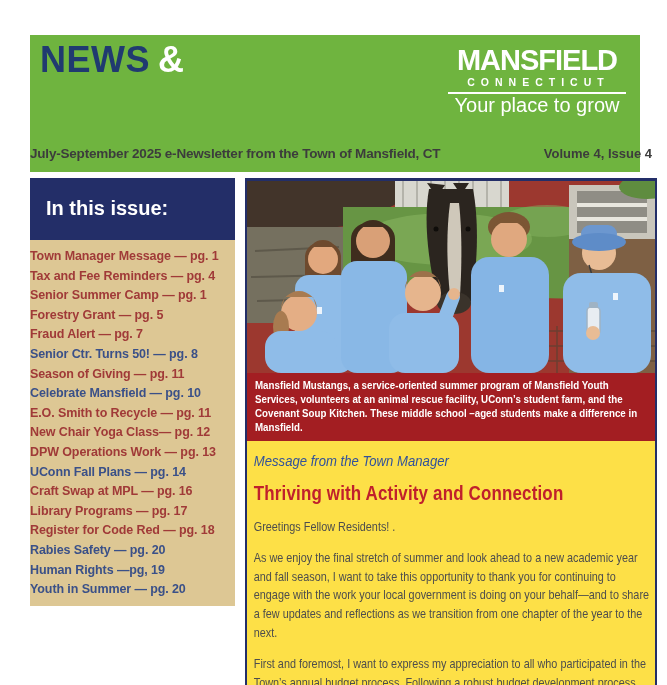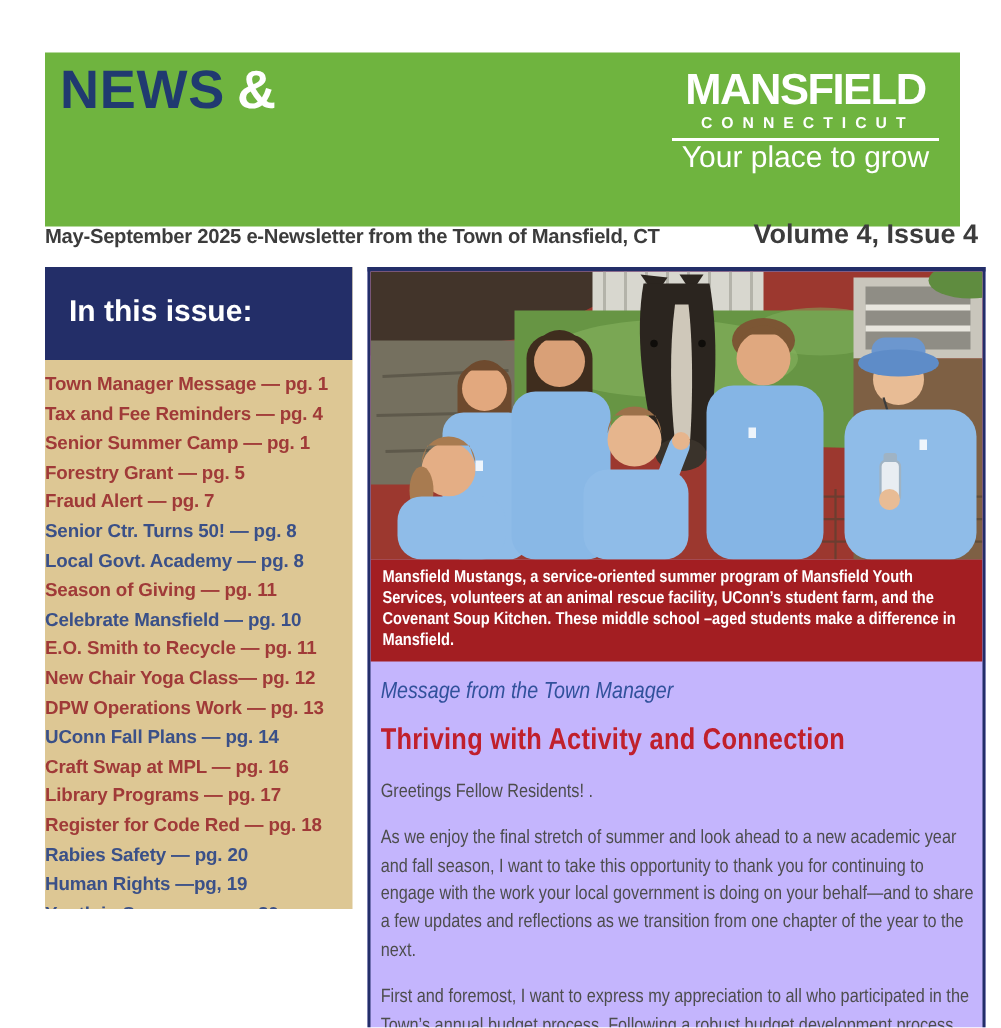--- a/index.html
+++ b/index.html
@@ -9,21 +9,21 @@
     --cyan:#2DB5D9; --banner_text:#D4E53C; --stripe:#AEE4F0;
   }
   *{margin:0;padding:0;box-sizing:border-box;}
   html,body{width:667px;height:685px;}
   body{
     position:relative;background:#ffffff;overflow:hidden;
     font-family:"Liberation Sans", sans-serif;
   }
   
   .masthead{
-    position:absolute;left:30px;top:35px;width:610px;height:116px;
+    position:absolute;left:30px;top:35px;width:610px;height:137px;
     background:var(--green);
   }
   .mast-line1{position:absolute;left:10px;top:4px;font-size:36px;font-weight:bold;letter-spacing:.5px;}
   .mast-news{color:var(--banner_navy);}
   .mast-amp{color:#ffffff;margin-left:8px;}
   .mast-line2{
     position:absolute;left:116px;top:46px;font-size:35px;font-weight:bold;font-style:italic;
     color:var(--banner_navy);letter-spacing:1px;
   }
   .logo{position:absolute;right:8px;top:10px;width:190px;text-align:center;color:#fff;}
@@ -31,21 +31,21 @@
   .logo-sub{font-size:10.5px;font-weight:bold;letter-spacing:6px;margin:1px 0 0 3px;}
   .logo-rule{border:none;border-top:2px solid #ffffff;margin:4px 6px 3px 6px;}
   .logo-tag{font-size:20px;line-height:16px;}
   
   .meta-row{
     position:absolute;left:30px;top:146px;width:622px;display:flex;
     justify-content:space-between;align-items:baseline;
     font-weight:bold;color:var(--meta_gray);
   }
   .meta-left{font-size:13.5px;letter-spacing:-.2px;}
-  .meta-right{font-size:18px;}
+  .meta-right{font-size:13px;}
   
   .sidebar{
     position:absolute;left:30px;top:178px;width:205px;height:428px;
     background:var(--tan);overflow:hidden;
   }
   .sidebar-head{
     height:62px;background:var(--navy);color:#ffffff;font-size:20px;font-weight:bold;
     padding:19px 0 0 16px;
   }
   .toc{padding:10px 4px 0 0;}
@@ -65,21 +65,21 @@
     border-left:1px solid #ffffff;border-right:1px solid #ffffff;
   }
   .celebrate .cel-text{
     flex:1;text-align:center;padding-top:3px;
     color:var(--banner_text);font-weight:bold;font-size:21px;line-height:21px;letter-spacing:.5px;
   }
   
   .main-col{
     position:absolute;left:245px;top:178px;width:412px;height:507px;
     border-left:2px solid var(--navy);border-right:2px solid var(--navy);
-    border-top:3px solid var(--navy);background:#c4b5fd;overflow:hidden;
+    border-top:3px solid var(--navy);background:#fde047;overflow:hidden;
   }
   .photo{position:relative;width:100%;height:192px;background:#9C382F;}
   .photo svg{position:absolute;inset:0;width:100%;height:100%;}
   .caption{background:var(--caption_red);padding:5px 8px 7px 8px;overflow:hidden;}
   .caption-text{
     color:#ffffff;font-weight:bold;font-size:11.5px;line-height:14px;
     width:118%;transform:scaleX(.847);transform-origin:0 0;
   }
   .article{padding:9px 0 0 7px;overflow:hidden;}
   .condensed{width:118%;transform:scaleX(.847);transform-origin:0 0;}
@@ -101,34 +101,33 @@
   </div>
   <div class="logo">
     <div class="logo-name">MANSFIELD</div>
     <div class="logo-sub">CONNECTICUT</div>
     <hr class="logo-rule">
     <div class="logo-tag">Your place to grow</div>
   </div>
 </div>
 
 <div class="meta-row">
-  <span class="meta-left">May-September 2025 e-Newsletter from the Town of Mansfield, CT</span>
+  <span class="meta-left">July-September 2025 e-Newsletter from the Town of Mansfield, CT</span>
   <span class="meta-right">Volume 4, Issue 4</span>
 </div>
 
 <div class="sidebar">
   <div class="sidebar-head">In this issue:</div>
   <div class="toc">
       <div class="toc-item red">Town Manager Message — pg. 1</div>
       <div class="toc-item red">Tax and Fee Reminders —  pg. 4</div>
       <div class="toc-item red">Senior Summer Camp —  pg. 1</div>
       <div class="toc-item red">Forestry Grant — pg. 5</div>
       <div class="toc-item red">Fraud Alert — pg. 7</div>
       <div class="toc-item blue">Senior Ctr. Turns 50! — pg. 8</div>
-      <div class="toc-item blue">Local Govt. Academy — pg. 8</div>
       <div class="toc-item red">Season of Giving — pg. 11</div>
       <div class="toc-item blue">Celebrate Mansfield  — pg. 10</div>
       <div class="toc-item red">E.O. Smith to Recycle — pg. 11</div>
       <div class="toc-item red">New Chair Yoga Class— pg. 12</div>
       <div class="toc-item red">DPW Operations Work — pg. 13</div>
       <div class="toc-item blue">UConn Fall Plans — pg. 14</div>
       <div class="toc-item red">Craft Swap at MPL — pg. 16</div>
       <div class="toc-item red">Library Programs — pg. 17</div>
       <div class="toc-item red">Register for Code Red — pg. 18</div>
       <div class="toc-item blue">Rabies Safety — pg. 20</div>

